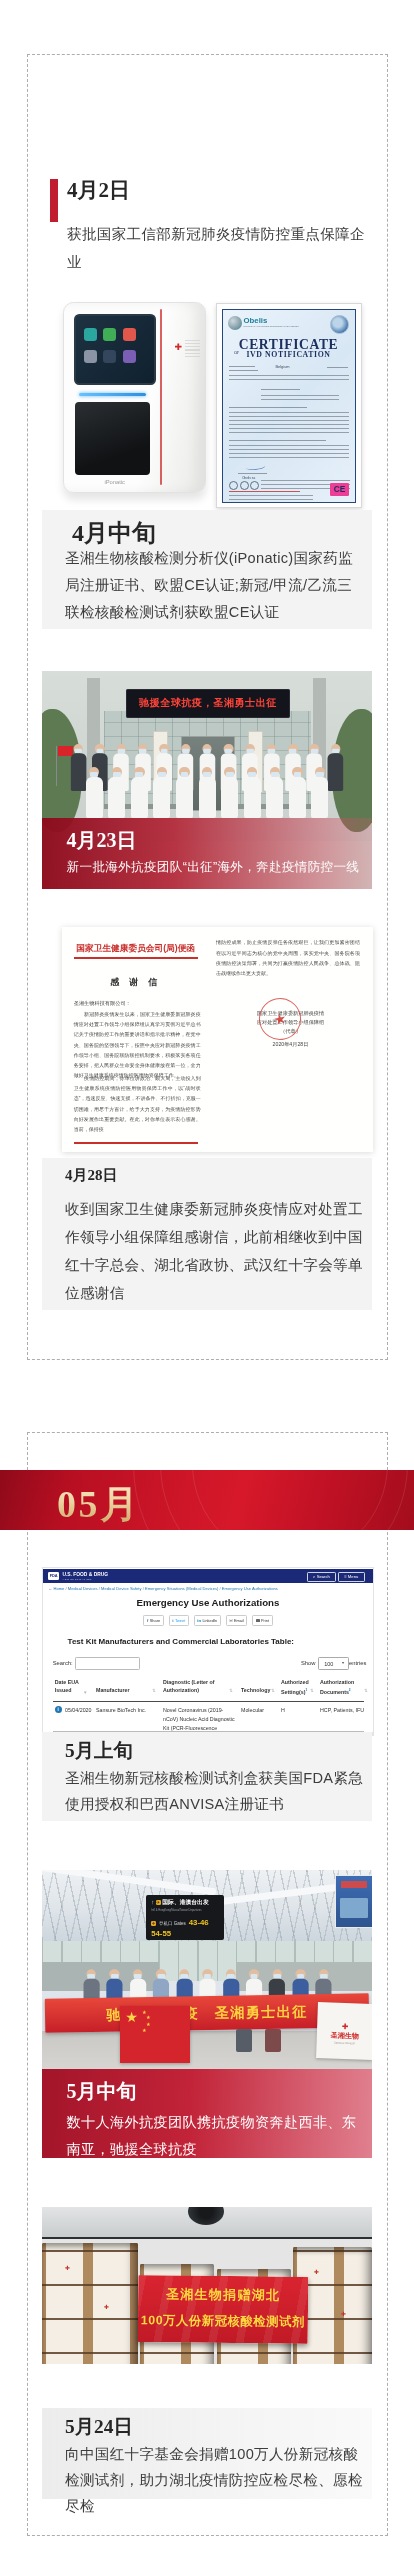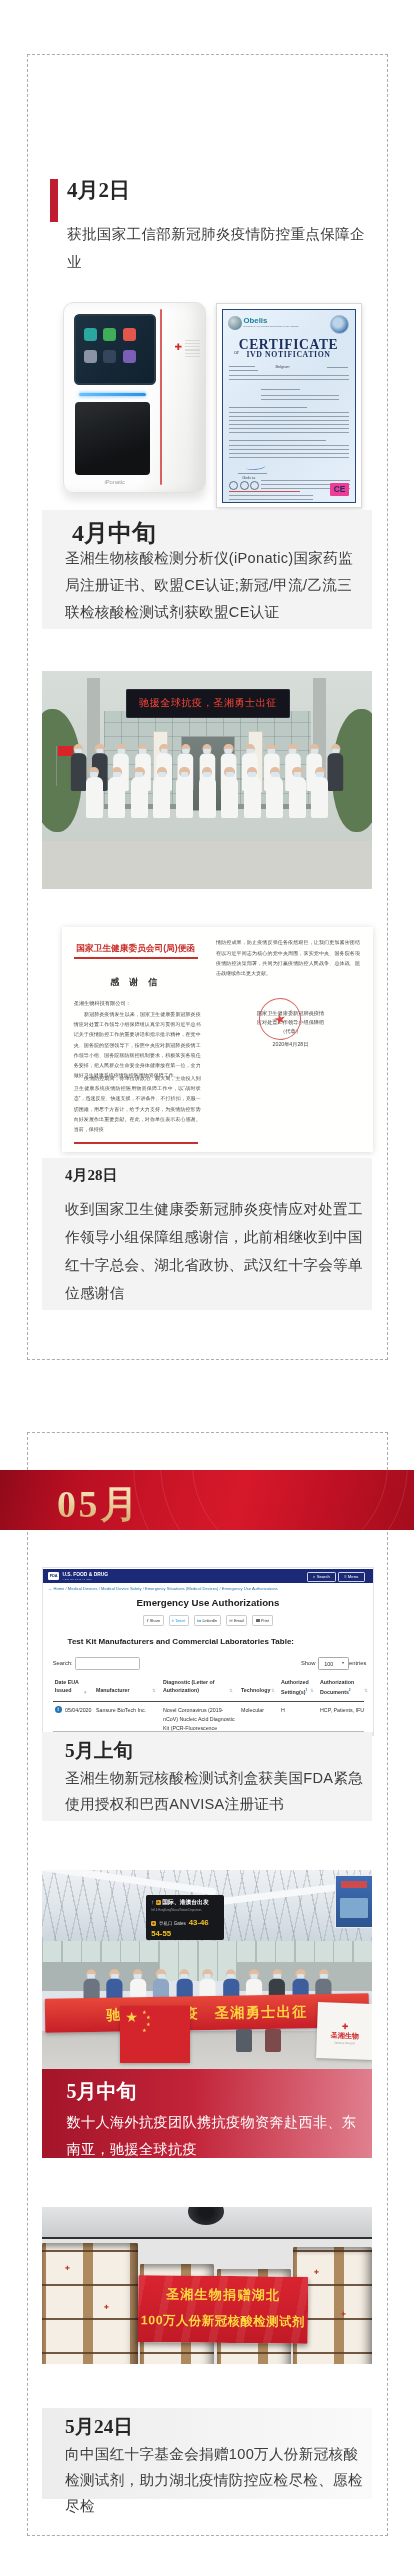--- a/index.html
+++ b/index.html
@@ -126,21 +126,21 @@
   <div class="gray-block" style="top:510px;height:119px;"></div>
   <div class="date-h ser" style="left:72px;top:517px;font-size:24px;">4月中旬</div>
   <div class="body-t" style="left:65px;top:545px;width:299px;line-height:27px;">圣湘生物核酸检测分析仪(iPonatic)国家药监局注册证书、欧盟CE认证;新冠/甲流/乙流三联检核酸检测试剂获欧盟CE认证</div>
 
   <div class="photo" style="top:671px;height:218px;background:linear-gradient(180deg,#d7ddd9 0%,#cfd5d1 45%,#c6ccc8 100%);">
     <div class="abs" style="left:62px;top:40px;width:207px;height:97px;background:repeating-linear-gradient(90deg,rgba(110,130,125,.35) 0 1.3px,rgba(0,0,0,0) 1.3px 17px),repeating-linear-gradient(0deg,rgba(110,130,125,.3) 0 1.3px,rgba(0,0,0,0) 1.3px 14.2px),#bcc9c4;"></div>
     <div class="abs" style="left:45px;top:6.5px;width:13px;height:136px;background:#b3b9b5;"></div>
     <div class="abs" style="left:271px;top:6.5px;width:13px;height:136px;background:#b3b9b5;"></div>
     <div class="abs" style="left:62px;top:133px;width:207px;height:5.2px;background:#8c9591;"></div>
     <div class="abs" style="left:84px;top:18px;width:162px;height:27px;background:#14141c;border-radius:1.3px;border:1.3px solid #2a2a33;">
-      <div style="width:100%;text-align:center;line-height:26px;font-size:10px;font-weight:normal;color:#ff4438;letter-spacing:0.6px;">驰援全球抗疫，圣湘勇士出征</div>
+      <div style="width:100%;text-align:center;line-height:26px;font-size:10px;font-weight:bold;color:#ff4438;letter-spacing:0.6px;">驰援全球抗疫，圣湘勇士出征</div>
     </div>
     <div class="abs" style="left:139px;top:65px;width:52px;height:73px;background:linear-gradient(180deg,#77817d,#5f6965);border:1.3px solid #9aa39f;"></div>
     <div class="abs" style="left:111px;top:60px;width:13px;height:60px;background:#f0ede5;border:0.6px solid #cfccc2;"></div>
     <div class="abs" style="left:206px;top:60px;width:13px;height:60px;background:#f0ede5;border:0.6px solid #cfccc2;"></div>
     <div class="abs" style="left:-11.7px;top:38px;width:52px;height:123px;border-radius:40% 55% 45% 50%;background:#5d7a52;"></div>
     <div class="abs" style="right:-11.7px;top:38px;width:52px;height:123px;border-radius:55% 40% 50% 45%;background:#5d7a52;"></div>
     <div class="abs" style="left:0;top:170px;width:330px;height:48px;background:#d2d2cd;"></div>
     <div class="abs" style="left:14.2px;top:75px;width:1.3px;height:40px;background:#8a8a8a;"></div>
     <div class="abs" style="left:15.5px;top:75px;width:15.5px;height:10.4px;background:#d8232a;"></div>
     <div class="prow" style="left:18px;top:71px;width:294px;transform:scale(.92);">
@@ -259,20 +259,24 @@
       <div class="person">
           <i class="head"></i>
           <i class="mask"></i>
           <i class="torso"></i>
         </div>
       <div class="person">
           <i class="head"></i>
           <i class="mask"></i>
           <i class="torso"></i>
         </div>
+    </div>
+    <div class="abs" style="left:0;top:147px;width:330px;height:71px;background:linear-gradient(92deg,rgba(140,10,28,.96) 0%,rgba(178,30,48,.88) 40%,rgba(205,75,92,.45) 85%,rgba(210,90,105,.25) 100%);">
+      <div class="ser white-h" style="position:absolute;left:24.6px;top:9px;font-size:20px;font-weight:bold;">4月23日</div>
+      <div style="position:absolute;left:24.6px;top:41px;width:298px;font-size:12.6px;color:#fff;letter-spacing:0.3px;">新一批海外抗疫团队“出征”海外，奔赴疫情防控一线</div>
     </div>
   </div>
 
   <div class="abs" style="left:62px;top:927px;width:311px;height:225px;background:#fffffe;box-shadow:0 1.3px 6.5px rgba(0,0,0,.15);z-index:2;">
     <div class="abs" style="left:11.7px;top:15.5px;width:124px;text-align:center;font-size:8.7px;font-weight:bold;color:#c9302c;">国家卫生健康委员会司(局)便函</div>
     <div class="abs" style="left:11.7px;top:30px;width:124px;height:1.6px;background:#c9302c;"></div>
     <div class="abs ser" style="left:11.7px;top:49px;width:124px;text-align:center;font-size:9px;font-weight:bold;color:#333;letter-spacing:3.9px;">感 谢 信</div>
     <div class="abs" style="left:11.7px;top:73px;font-size:5.2px;color:#454545;">圣湘生物科技有限公司：</div>
     <div class="abs" style="left:11.7px;top:82px;width:127px;font-size:5px;line-height:10.2px;color:#4a4a4a;text-align:justify;text-indent:10.4px;">新冠肺炎疫情发生以来，国家卫生健康委新冠肺炎疫情应对处置工作领导小组保障组认真学习贯彻习近平总书记关于疫情防控工作的重要讲话和指示批示精神，在党中央、国务院的坚强领导下，按照中央应对新冠肺炎疫情工作领导小组、国务院联防联控机制要求，积极落实各项任务安排，把人民群众生命安全身体健康放在第一位，全力做好卫生健康系统疫情防控医用物资保障工作。</div>
     <div class="abs" style="left:11.7px;top:146px;width:127px;font-size:5px;line-height:10.2px;color:#4a4a4a;text-align:justify;text-indent:10.4px;">疫情防控期间，你单位讲政治、顾大局，主动投入到卫生健康系统疫情防控医用物资保障工作中，以“战时状态”，迅速反应、快速支援，不讲条件、不打折扣，克服一切困难，用尽千方百计，给予大力支持，为疫情防控形势向好发展作出重要贡献。在此，对你单位表示衷心感谢。当前，保持疫</div>

